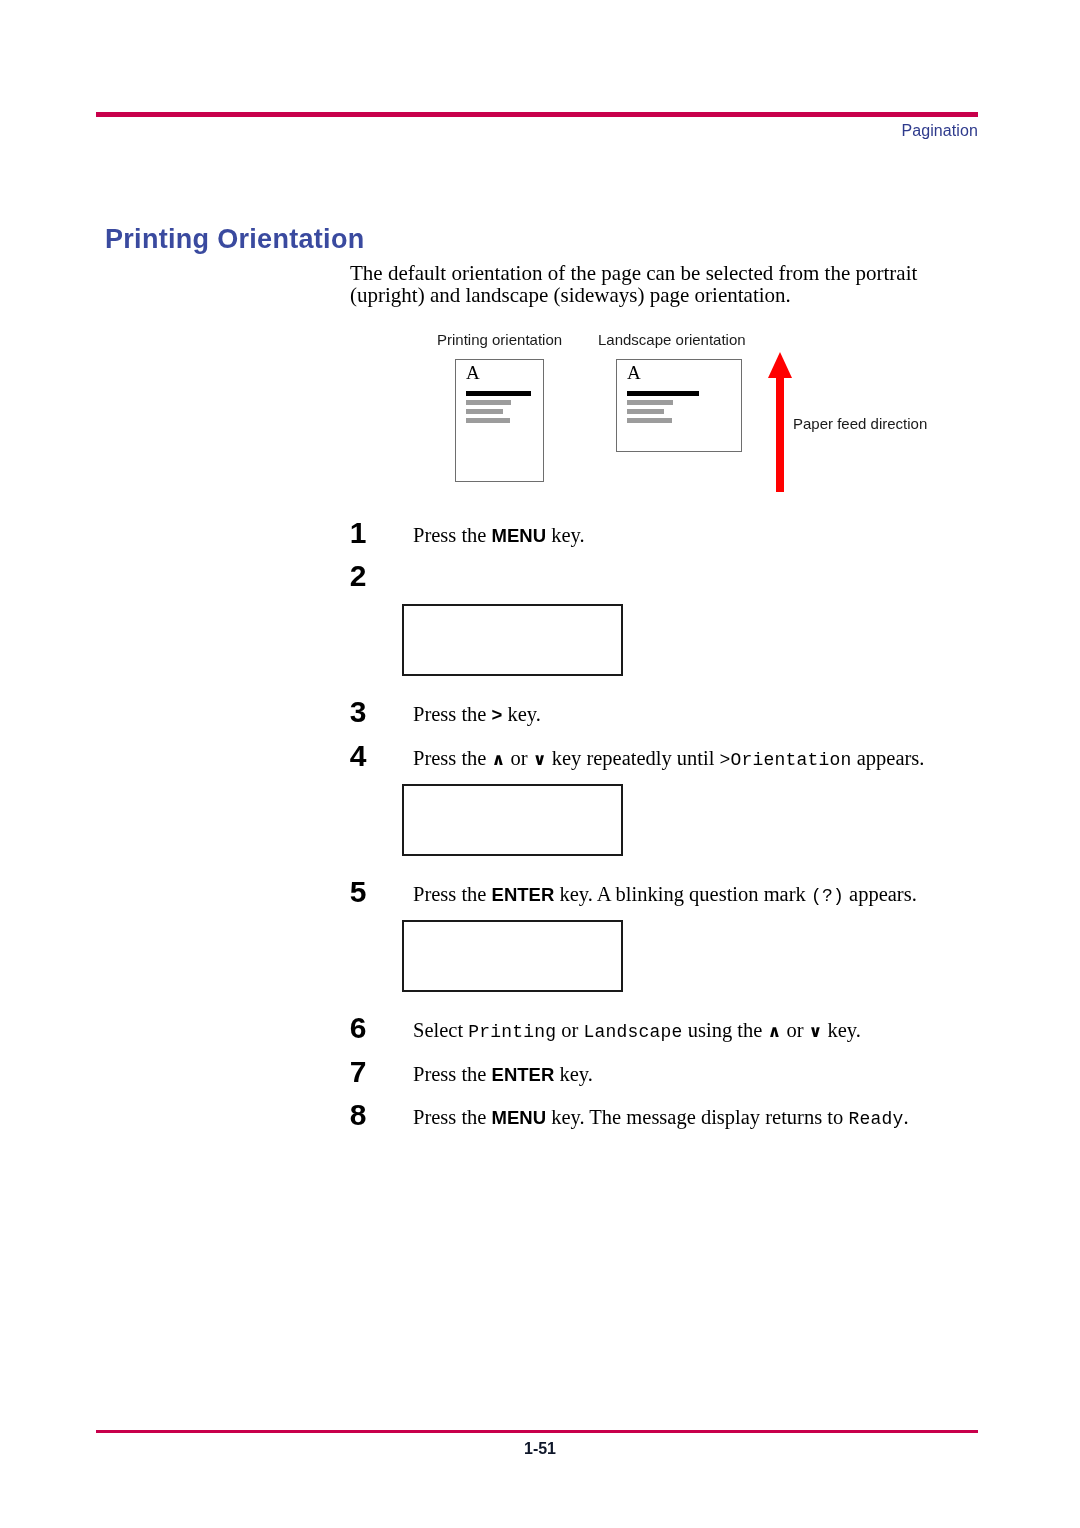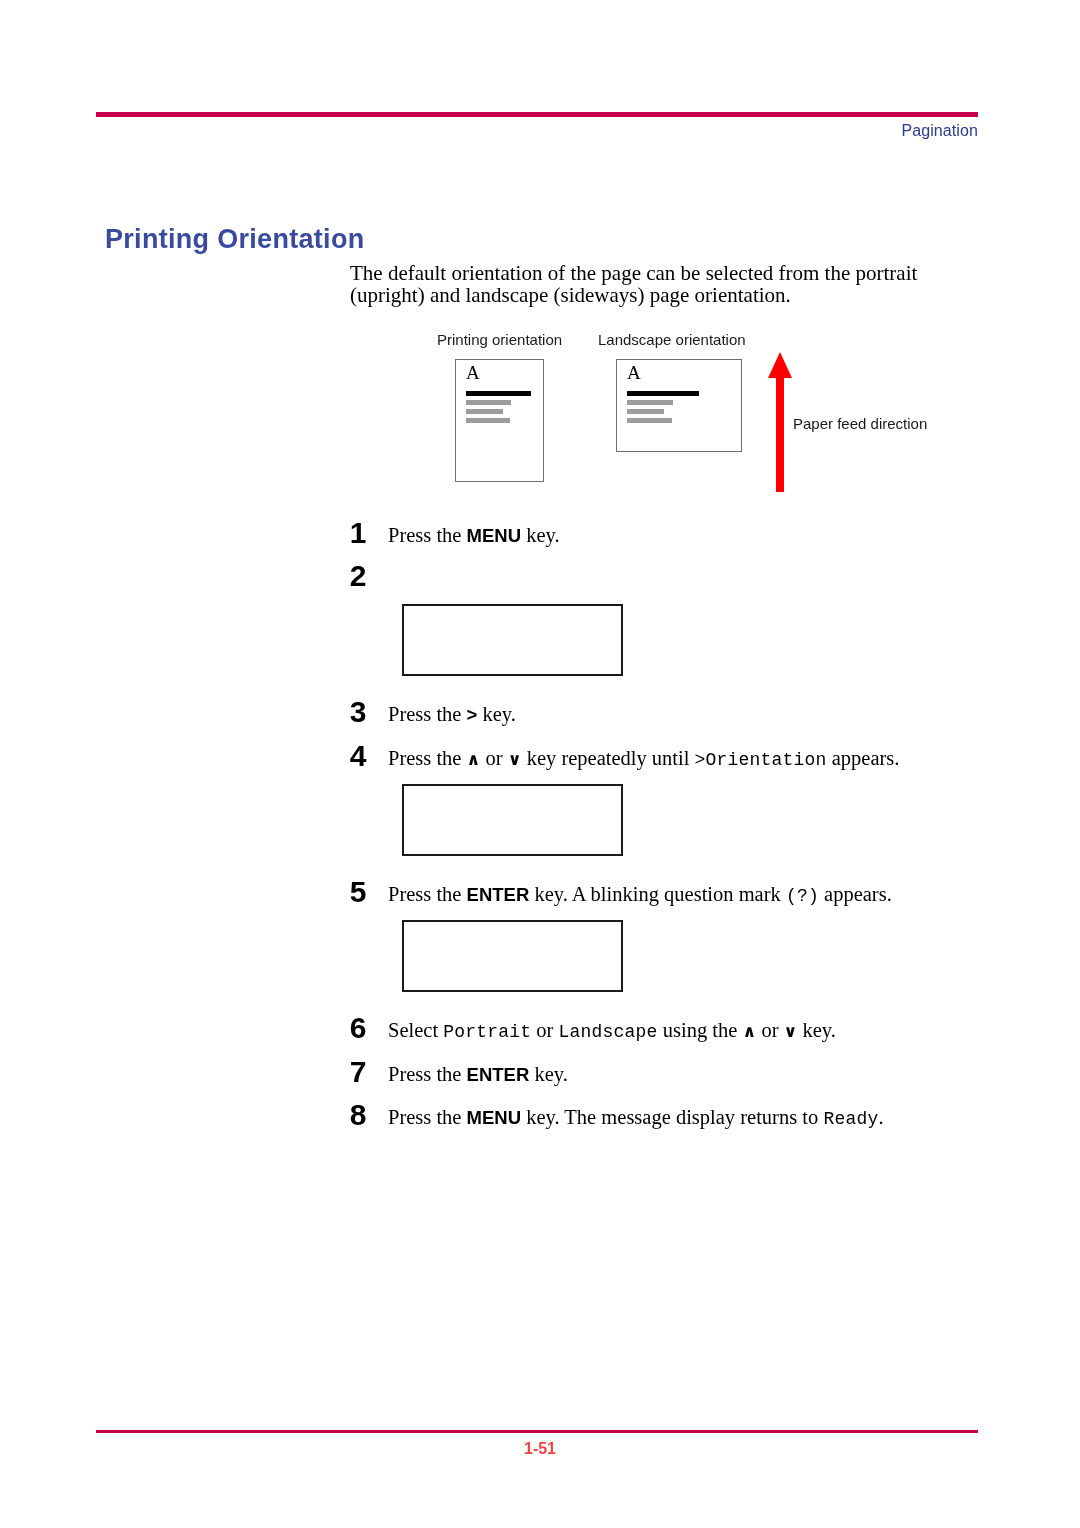--- a/index.html
+++ b/index.html
@@ -141,21 +141,21 @@
     width: 36px;
     text-align: center;
     font-family: "Liberation Sans", "DejaVu Sans", sans-serif;
     font-weight: bold;
     font-size: 30px;
     line-height: 34px;
     color: #000;
   }
   .step-text {
     position: absolute;
-    left: 48px;
+    left: 73px;
     top: 0;
     font-size: 20.5px;
     line-height: 32px;
     white-space: nowrap;
   }
   .kbd {
     font-family: "Liberation Sans", "DejaVu Sans", sans-serif;
     font-weight: bold;
     font-size: 18.5px;
   }
@@ -200,21 +200,21 @@
   }
   .footer-page {
     position: absolute;
     left: 0;
     top: 1440px;
     width: 1080px;
     text-align: center;
     font-family: "Liberation Sans", "DejaVu Sans", sans-serif;
     font-weight: bold;
     font-size: 16px;
-    color: #ef4444;
+    color: #0f172a;
   }
 </style>
 </head>
 <body>
 
 <div class="page">
 
   <div class="header-rule"></div>
   <div class="header-label">Pagination</div>
 
@@ -284,21 +284,21 @@
     <div class="step-text"><span>Press the </span><span class="kbd">ENTER</span><span> key. A blinking question mark </span><span class="mono">(?)</span><span> appears.</span></div>
   </div>
 
   <div class="lcd" style="top:920px">
     <span class="lcd-line">&gt;Orientation</span>
     
   </div>
 
   <div class="step" style="top:1014px">
     <div class="step-num">6</div>
-    <div class="step-text"><span>Select </span><span class="mono">Portrait</span><span> or </span><span class="mono">Landscape</span><span> using the </span><span class="chev">∧</span><span> or </span><span class="chev">∨</span><span> key.</span></div>
+    <div class="step-text"><span>Select </span><span class="mono">Printing</span><span> or </span><span class="mono">Landscape</span><span> using the </span><span class="chev">∧</span><span> or </span><span class="chev">∨</span><span> key.</span></div>
   </div>
 
   <div class="step" style="top:1058px">
     <div class="step-num">7</div>
     <div class="step-text"><span>Press the </span><span class="kbd">ENTER</span><span> key.</span></div>
   </div>
 
   <div class="step" style="top:1101px">
     <div class="step-num">8</div>
     <div class="step-text"><span>Press the </span><span class="kbd">MENU</span><span> key. The message display returns to </span><span class="mono">Ready</span><span>.</span></div>

